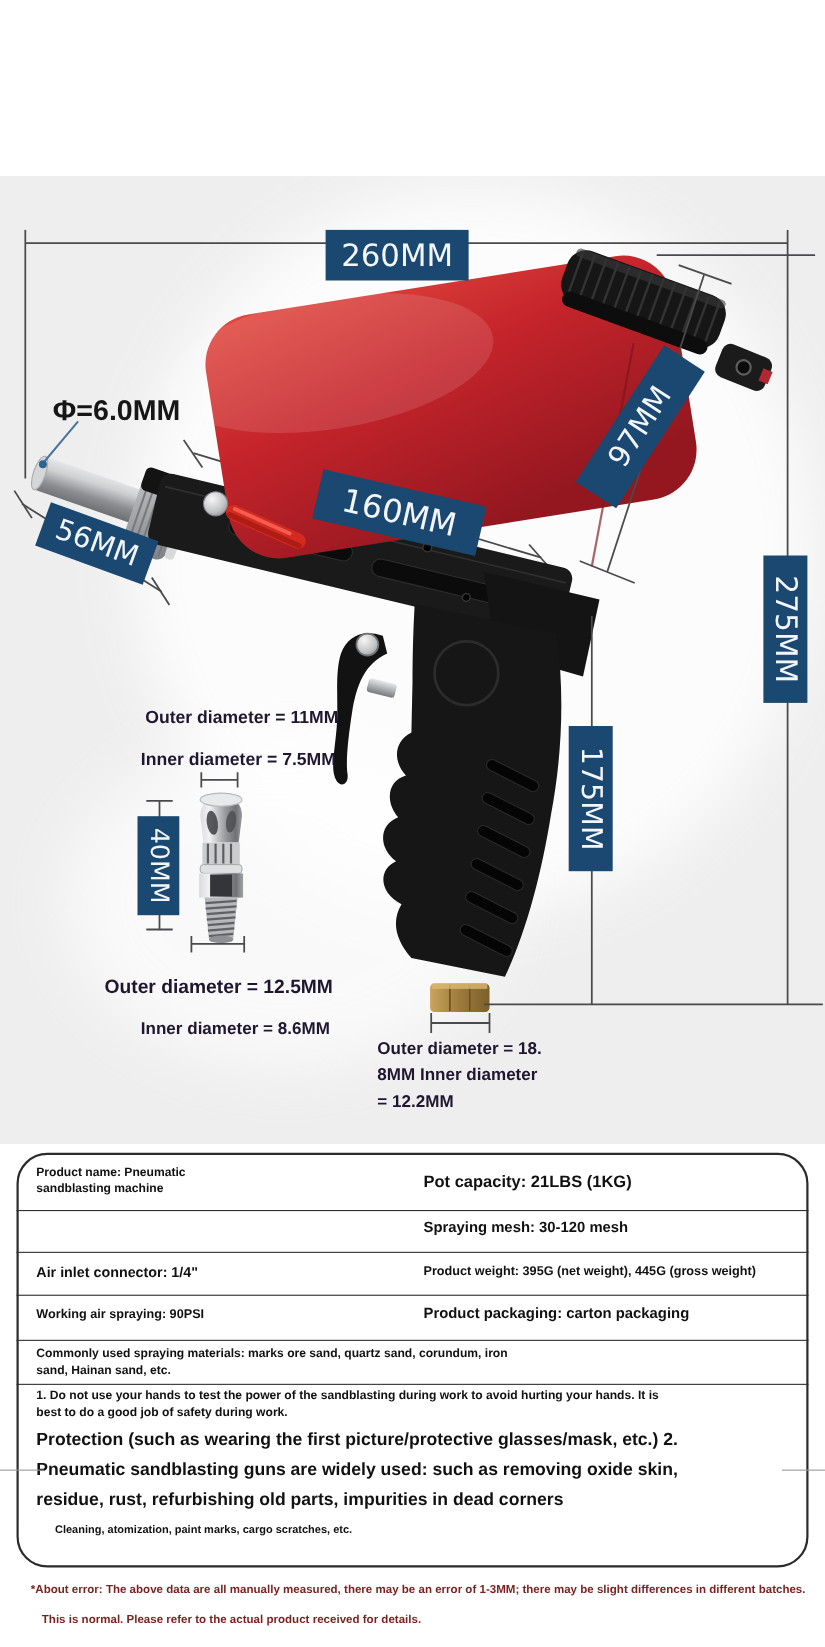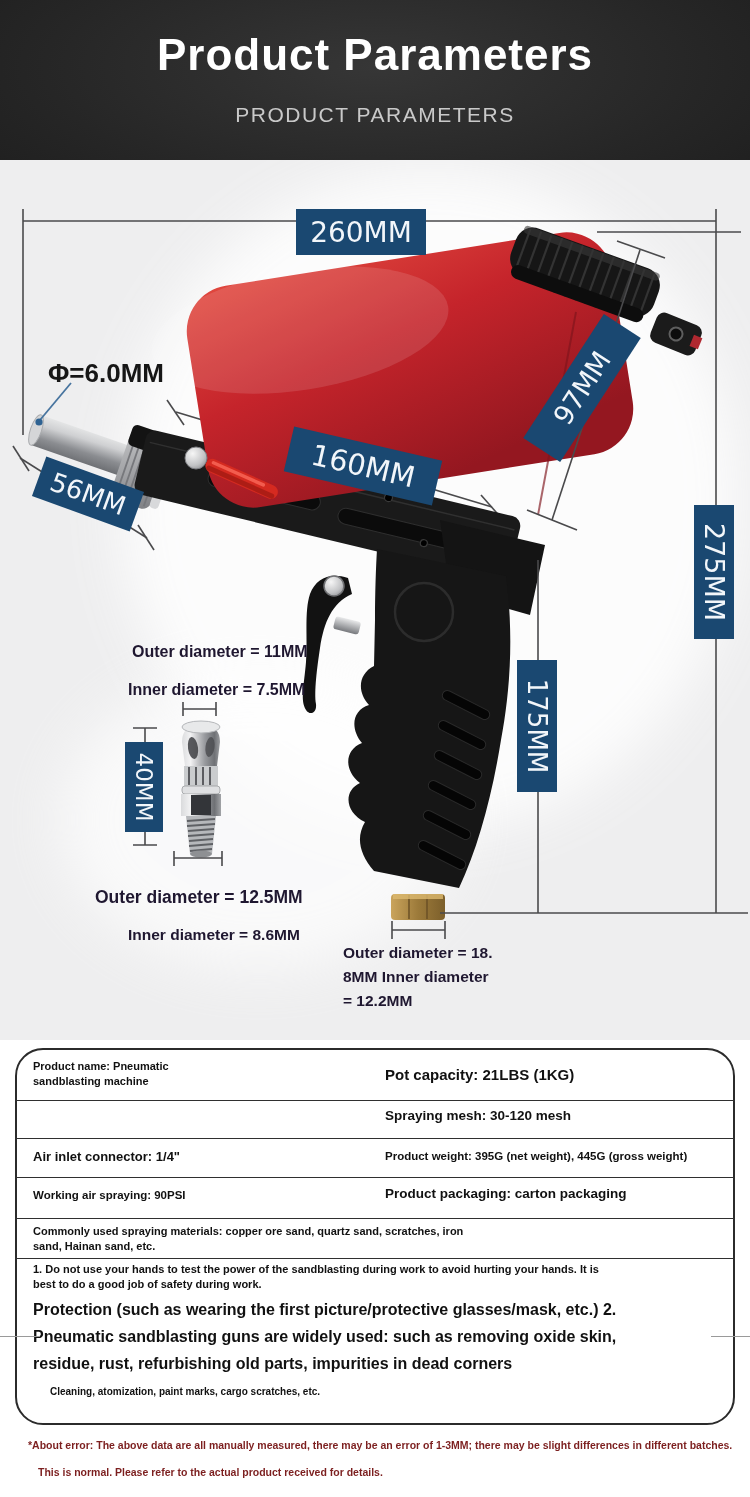--- a/index.html
+++ b/index.html
@@ -26,24 +26,20 @@
   .rowline{position:absolute;left:15px;width:720px;height:0;border-top:1.5px solid #2f2f2f;}
   .cell{position:absolute;color:#111;font-weight:bold;white-space:nowrap;}
   .strike{position:absolute;height:0;border-top:1.5px solid #9a9a9a;}
   .foot{position:absolute;color:#7c1f1f;font-weight:bold;font-size:10.5px;white-space:nowrap;}
 </style>
 </head>
 <body>
 
 <div id="page">
 
-  <div id="hdr">
-    <div class="title">Product Parameters</div>
-    <div class="subtitle">PRODUCT PARAMETERS</div>
-  </div>
 
   <div id="diagram">
   <svg width="750" height="880" viewBox="0 160 750 880" xmlns="http://www.w3.org/2000/svg">
     <defs>
       <filter id="soft" x="-50%" y="-50%" width="200%" height="200%">
             <feGaussianBlur stdDeviation="28"></feGaussianBlur>
           </filter>
       <linearGradient id="tankG" x1="0" y1="0" x2="0.55" y2="1">
         <stop offset="0" stop-color="#e2493f"></stop>
             <stop offset="0.45" stop-color="#c5242b"></stop>
@@ -316,21 +312,21 @@
 
   <div class="cell" style="left:385px;top:1108px;font-size:13.5px;">Spraying mesh: 30-120 mesh</div>
 
   <div class="cell" style="left:33px;top:1149px;font-size:13px;">Air inlet connector: 1/4"</div>
   <div class="cell" style="left:385px;top:1150px;font-size:11.5px;">Product weight: 395G (net weight), 445G (gross weight)</div>
 
   <div class="cell" style="left:33px;top:1189px;font-size:11.5px;">Working air spraying: 90PSI</div>
   <div class="cell" style="left:385px;top:1186px;font-size:13.5px;">Product packaging: carton packaging</div>
 
   <div class="cell" style="left:33px;top:1224px;font-size:11px;line-height:15px;">
-    <div>Commonly used spraying materials: copper ore sand, quartz sand, scratches, iron</div>
+    <div>Commonly used spraying materials: marks ore sand, quartz sand, corundum, iron</div>
     <div>sand, Hainan sand, etc.</div>
   </div>
 
   <div class="cell" style="left:33px;top:1262px;font-size:11px;line-height:15px;">
     <div>1. Do not use your hands to test the power of the sandblasting during work to avoid hurting your hands. It is</div>
     <div>best to do a good job of safety during work.</div>
   </div>
   <div class="cell" style="left:33px;top:1296px;font-size:16px;line-height:27px;">
     <div>Protection (such as wearing the first picture/protective glasses/mask, etc.) 2.</div>
     <div>Pneumatic sandblasting guns are widely used: such as removing oxide skin,</div>

